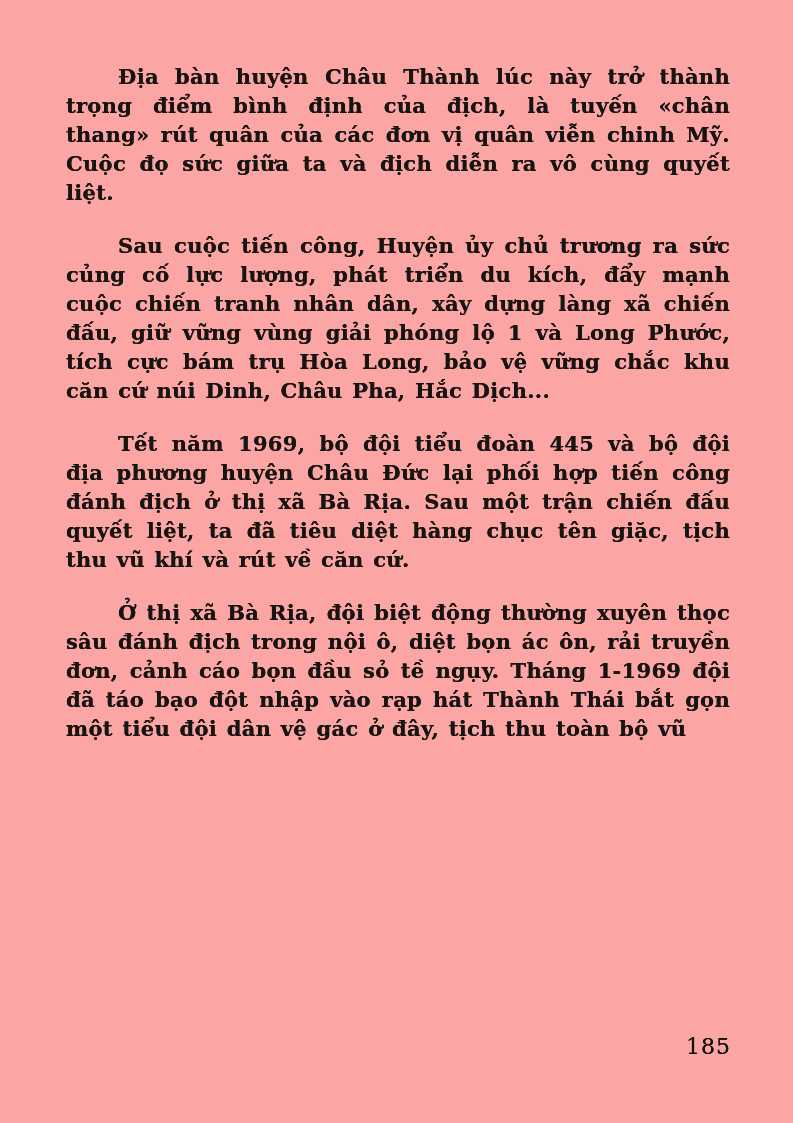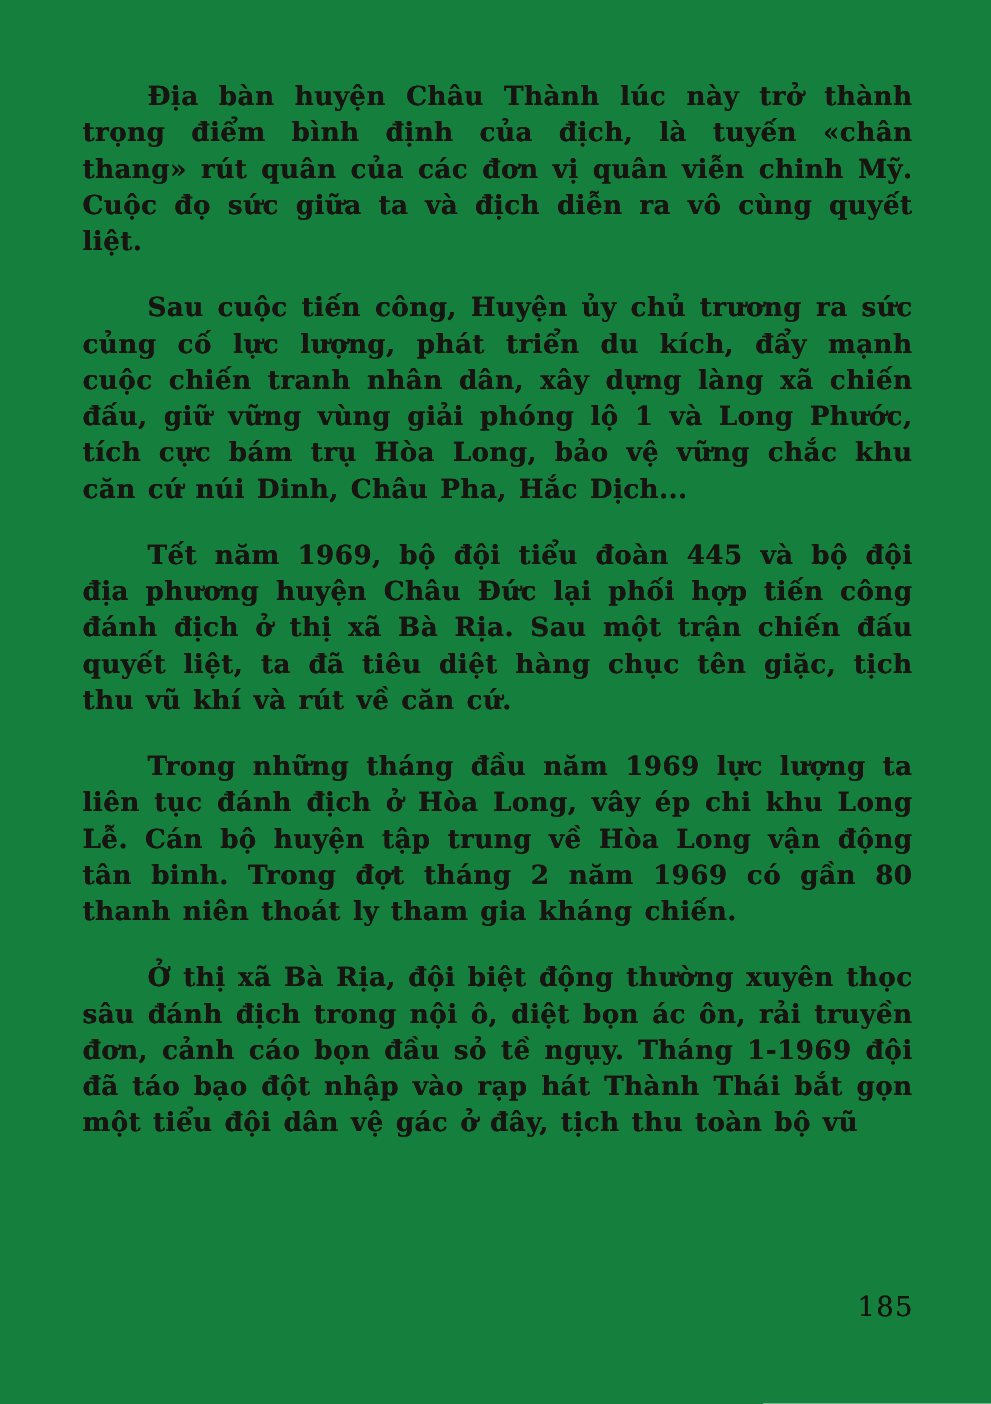--- a/index.html
+++ b/index.html
@@ -4,21 +4,21 @@
 <style>
   html, body {
     margin: 0;
     padding: 0;
     background: #ffffff;
   }
   .page {
     position: relative;
     width: 793px;
     height: 1123px;
-    background: #15803d;
+    background: #fca5a5;
     overflow: hidden;
     font-family: "DejaVu Serif", "Liberation Serif", serif;
     color: #151310;
   }
   .text-block {
     position: absolute;
     top: 62px;
     left: 66px;
     width: 664px;
   }
@@ -47,17 +47,16 @@
   }
 </style>
 </head>
 <body>
 
 <div class="page">
   <div class="text-block">
     <p>Địa bàn huyện Châu Thành lúc này trở thành trọng điểm bình định của địch, là tuyến «chân thang» rút quân của các đơn vị quân viễn chinh Mỹ. Cuộc đọ sức giữa ta và địch diễn ra vô cùng quyết liệt.</p>
     <p>Sau cuộc tiến công, Huyện ủy chủ trương ra sức củng cố lực lượng, phát triển du kích, đẩy mạnh cuộc chiến tranh nhân dân, xây dựng làng xã chiến đấu, giữ vững vùng giải phóng lộ 1 và Long Phước, tích cực bám trụ Hòa Long, bảo vệ vững chắc khu căn cứ núi Dinh, Châu Pha, Hắc Dịch...</p>
     <p>Tết năm 1969, bộ đội tiểu đoàn 445 và bộ đội địa phương huyện Châu Đức lại phối hợp tiến công đánh địch ở thị xã Bà Rịa. Sau một trận chiến đấu quyết liệt, ta đã tiêu diệt hàng chục tên giặc, tịch thu vũ khí và rút về căn cứ.</p>
-    <p>Trong những tháng đầu năm 1969 lực lượng ta liên tục đánh địch ở Hòa Long, vây ép chi khu Long Lễ. Cán bộ huyện tập trung về Hòa Long vận động tân binh. Trong đợt tháng 2 năm 1969 có gần 80 thanh niên thoát ly tham gia kháng chiến.</p>
     <p>Ở thị xã Bà Rịa, đội biệt động thường xuyên thọc sâu đánh địch trong nội ô, diệt bọn ác ôn, rải truyền đơn, cảnh cáo bọn đầu sỏ tề ngụy. Tháng 1-1969 đội đã táo bạo đột nhập vào rạp hát Thành Thái bắt gọn một tiểu đội dân vệ gác ở đây, tịch thu toàn bộ vũ</p>
   </div>
   <div class="page-number">185</div>
 </div>
 
 </body></html>

